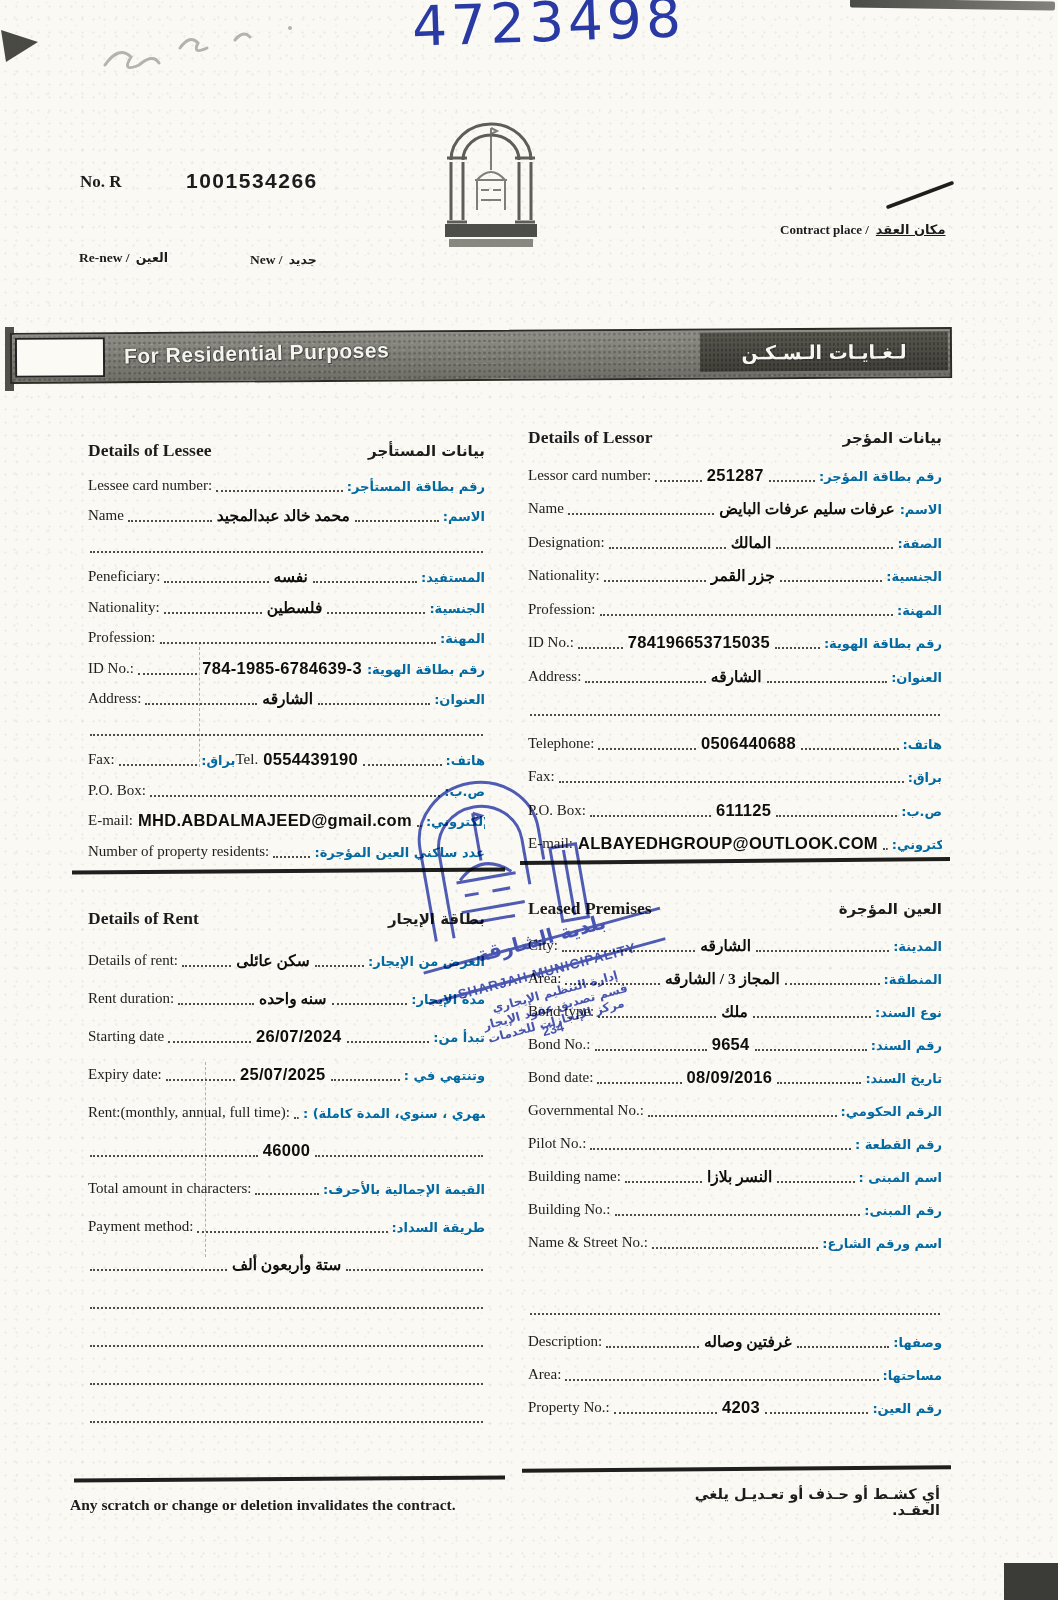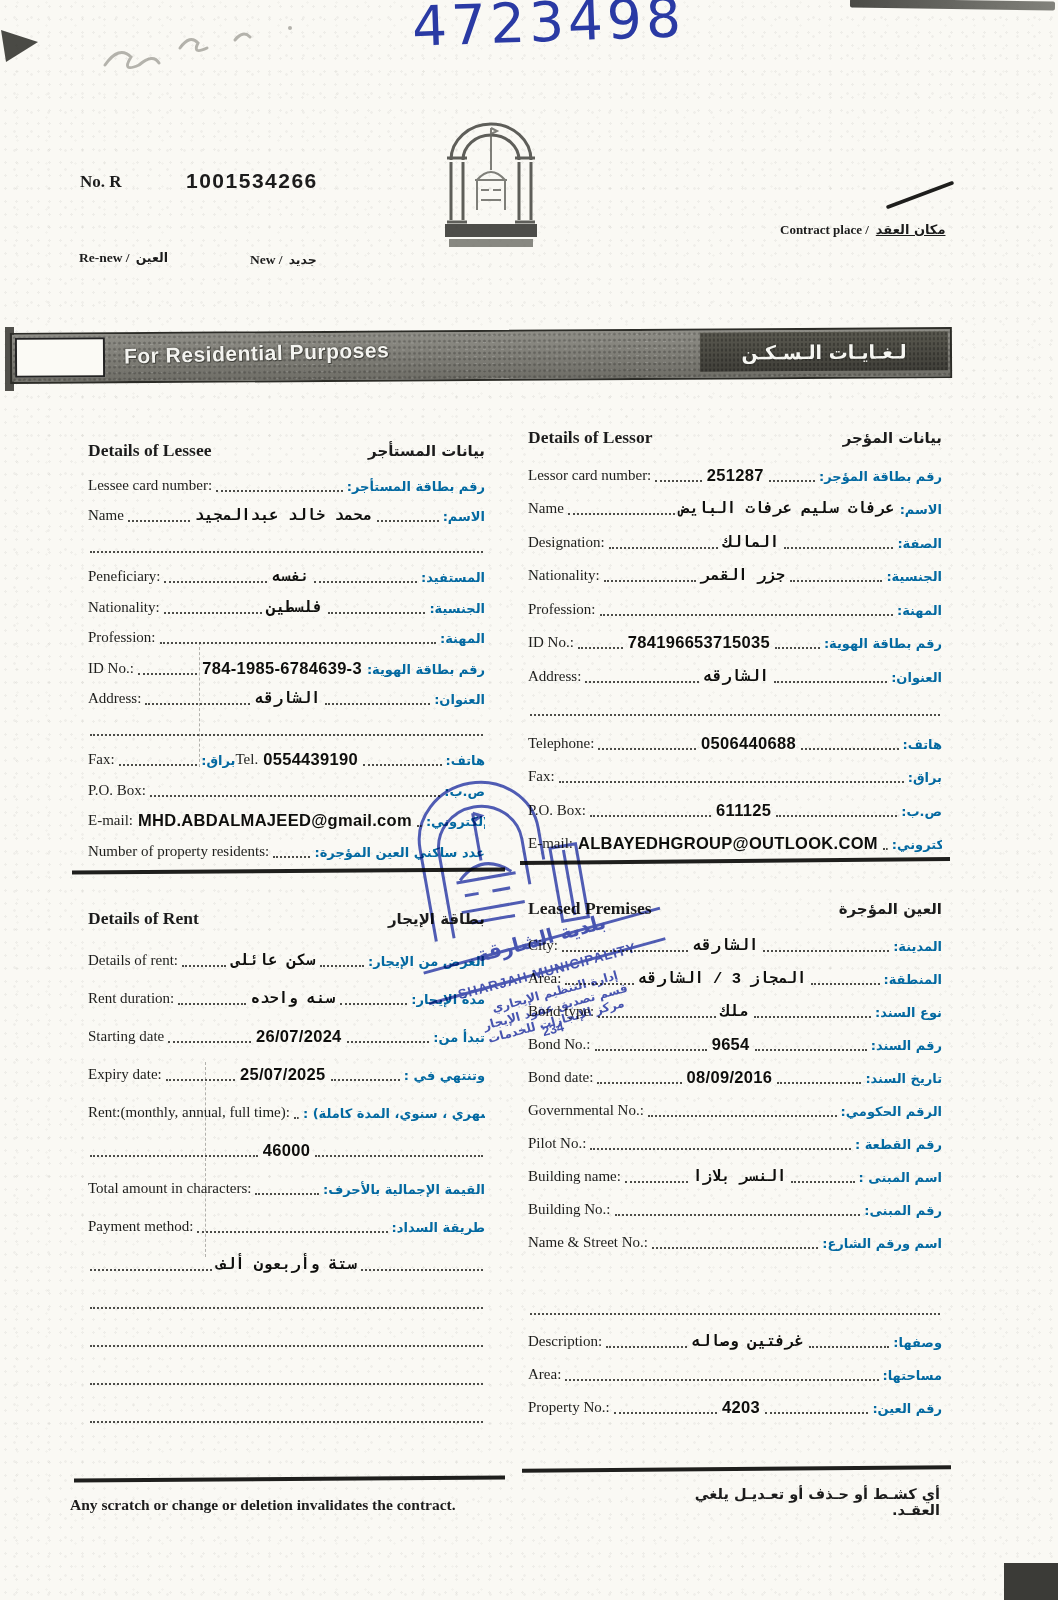--- a/index.html
+++ b/index.html
@@ -75,21 +75,21 @@
   .sec-title-en{font-size:17.5px;font-weight:bold;}
   .sec-title-ar{font-family:"DejaVu Sans",sans-serif;font-weight:bold;font-size:15px;direction:rtl;}
   .row{display:flex;align-items:flex-end;overflow:hidden;}
   #col-lessee .row{min-height:30.5px;}
   #col-lessor .row{min-height:33.5px;}
   #col-rent .row{min-height:38px;}
   #col-premises .row{min-height:33px;}
   .seg-en{font-size:15px;color:#1d1d1b;white-space:nowrap;margin:0 2px 2px 0;}
   .seg-ar{font-family:"DejaVu Sans",sans-serif;font-weight:bold;font-size:13px;direction:rtl;white-space:nowrap;margin:0 0 2px 2px;color:#0369a1;}
   .seg-val{font-family:"Liberation Sans",sans-serif;font-weight:bold;font-size:16.5px;white-space:nowrap;margin:0 3px 1px;color:#0e0e0c;letter-spacing:.3px;}
-  .seg-var{font-family:Liberation Mono, monospace;font-weight:bold;font-size:15.5px;direction:rtl;white-space:nowrap;margin:0 3px 1px;color:#0e0e0c;}
+  .seg-var{font-family:Liberation Serif, serif;font-weight:bold;font-size:15.5px;direction:rtl;white-space:nowrap;margin:0 3px 1px;color:#0e0e0c;}
   .seg-dots{flex:1 1 8px;min-width:5px;border-bottom:2px dotted #4c4c48;height:12px;margin:0 2px 4px;}
   .seg-gap{flex:1 1 8px;height:14px;}
 
   
   .hr{position:absolute;background:#1f1f1d;height:3.5px;}
   #hr1-left{left:72px;top:869px;width:433px;transform:rotate(-.4deg);}
   #hr1-right{left:520px;top:859px;width:430px;transform:rotate(-.5deg);}
   #hr2-left{left:74px;top:1477px;width:431px;transform:rotate(-.4deg);}
   #hr2-right{left:522px;top:1467px;width:429px;transform:rotate(-.5deg);}
 

